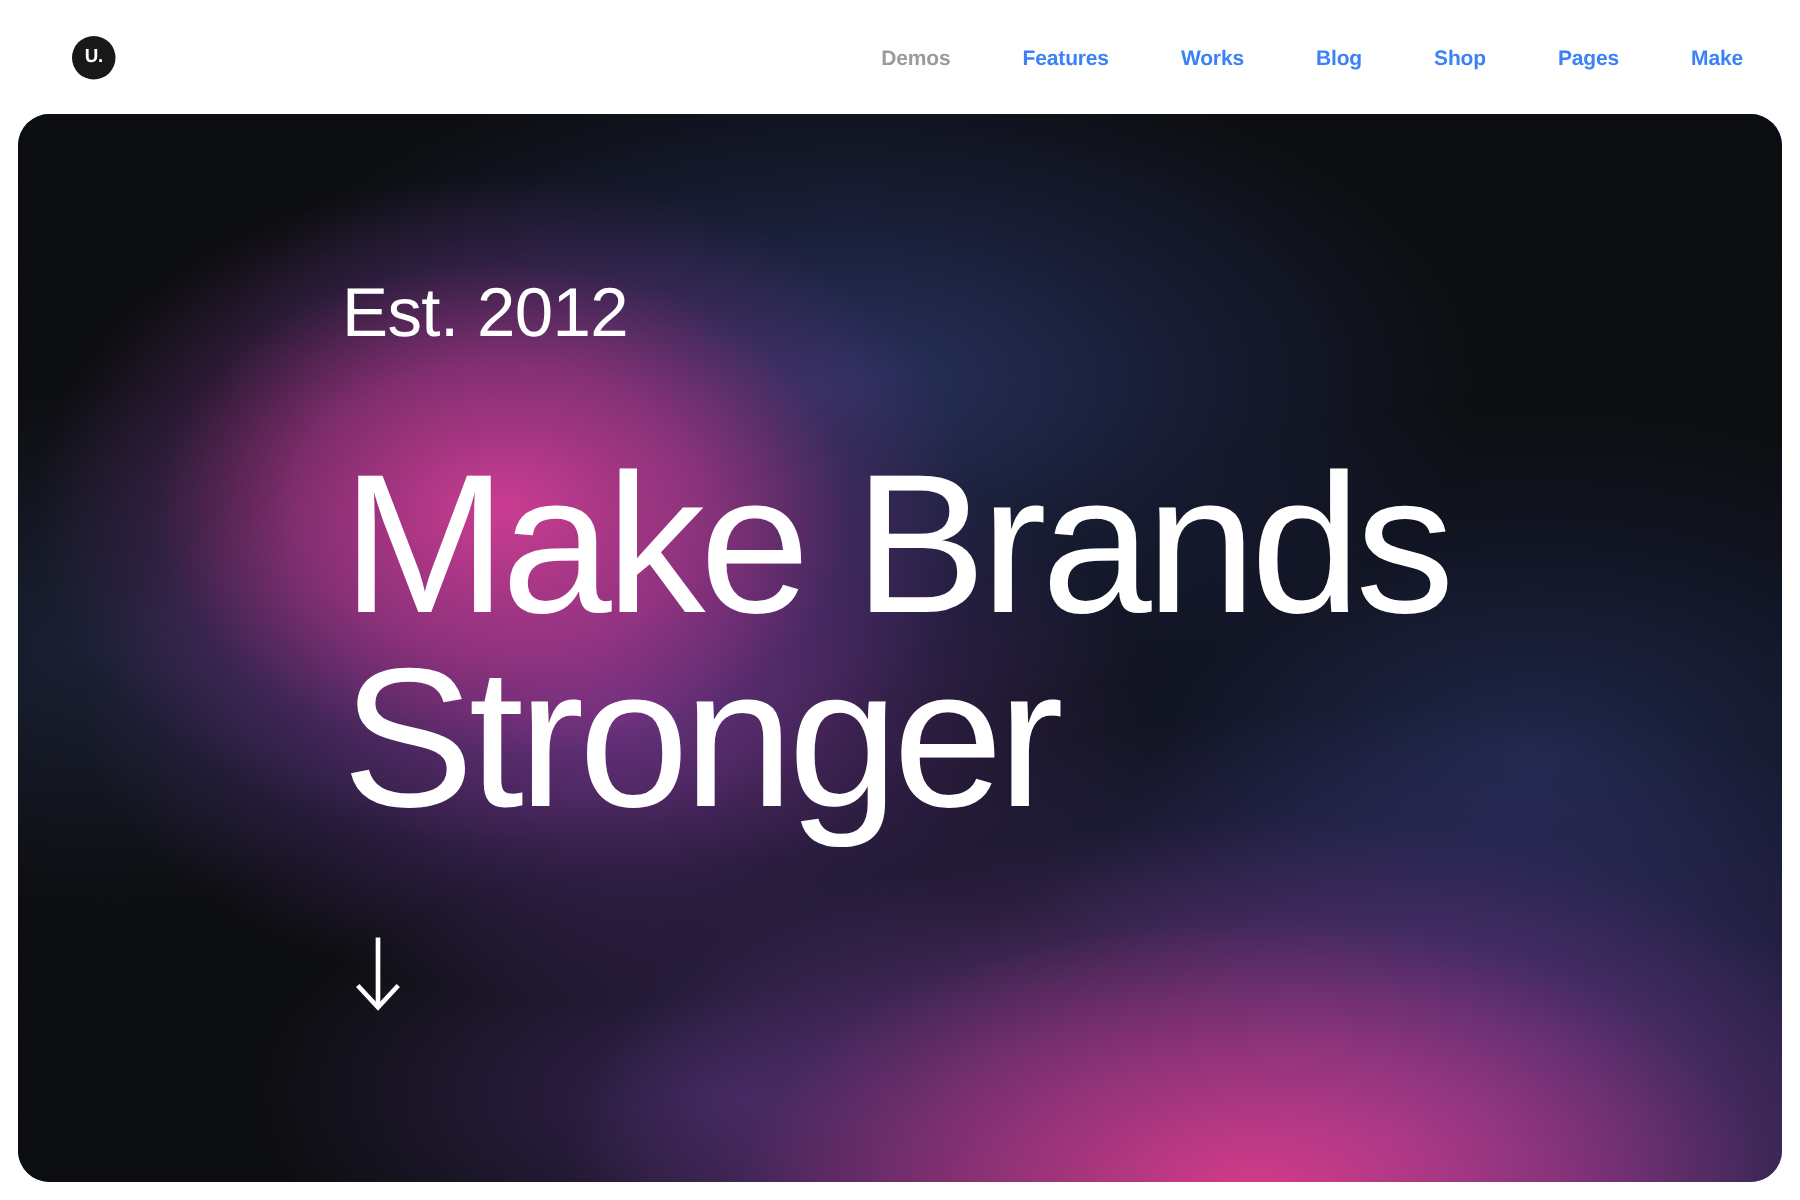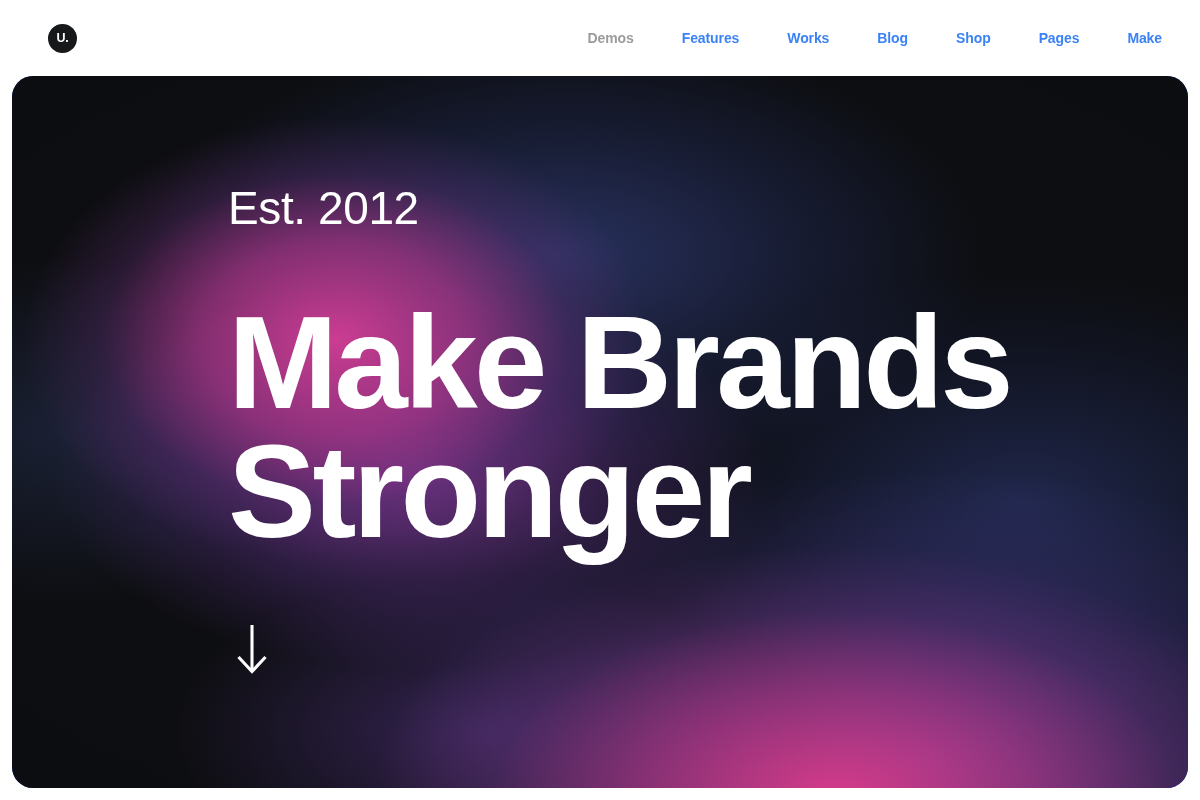--- a/index.html
+++ b/index.html
@@ -144,21 +144,21 @@
     letter-spacing: -0.4px;
     line-height: 1;
     white-space: nowrap;
   }
 
   .hero-title {
     position: absolute;
     top: 222px;
     left: 0;
     font-size: 132px;
-    font-weight: 700;
+    font-weight: 400;
     color: #ffffff;
     line-height: 0.98;
     letter-spacing: -3.6px;
     white-space: nowrap;
   }
 
   .hero-title .title-line { display: block; }
 
   .scroll-arrow {
     position: absolute;

